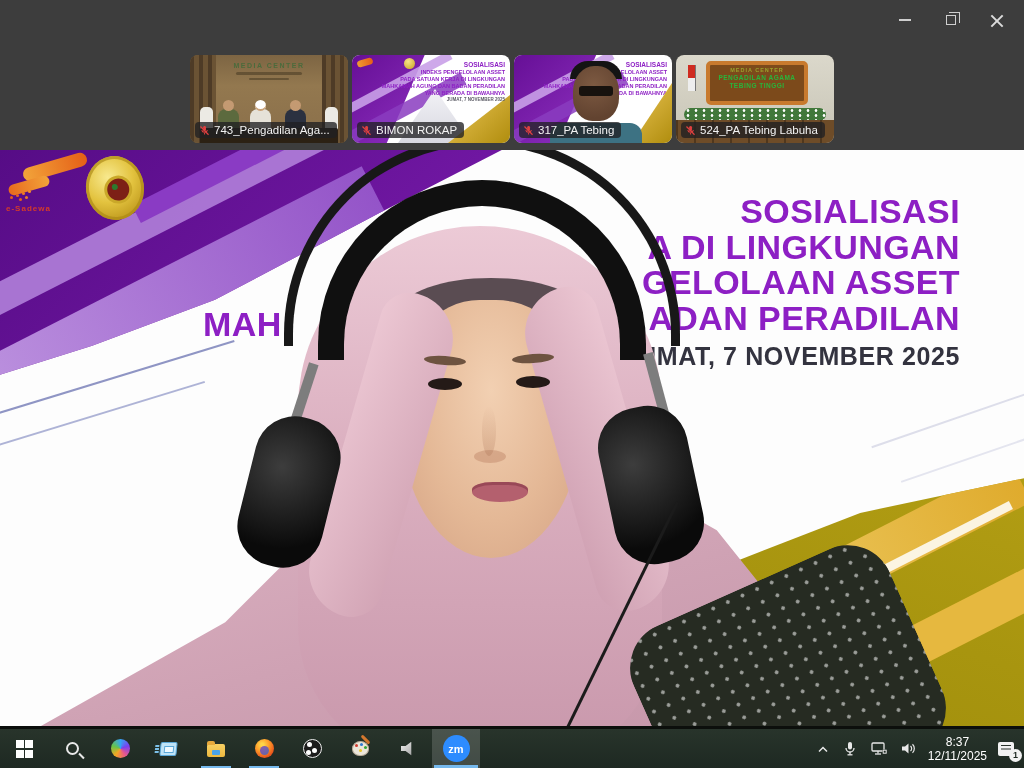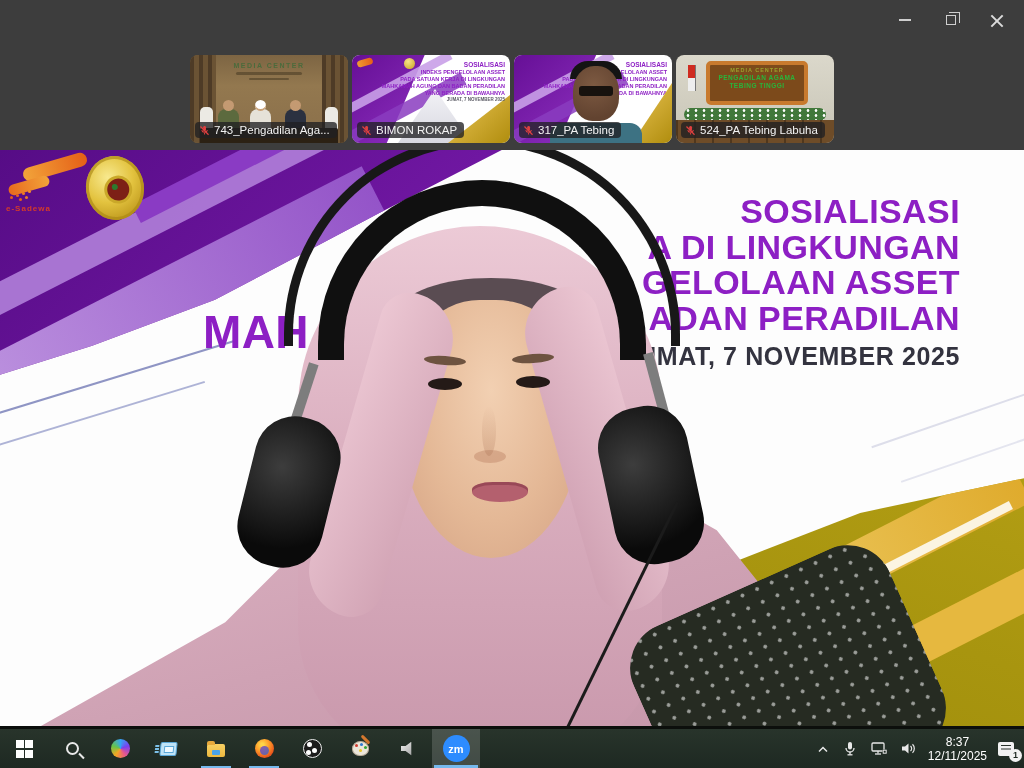--- a/index.html
+++ b/index.html
@@ -92,21 +92,21 @@
     box-shadow:6px -2px 0 #e8641c,12px -4px 0 #ef7a22,18px -6px 0 #f28c2c,9px 2px 0 #e55f17,15px 0 0 #ef7a22;}
   .esadewa-text{position:absolute;left:2px;top:52px;font-size:8px;font-weight:700;color:#d43b2a;letter-spacing:1px;}
   .emblem{position:absolute;left:86px;top:6px;width:58px;height:64px;border-radius:50%;transform:rotate(-8deg);
     background:radial-gradient(circle at 40% 32%,#f8e98e 0%,#e3c33f 45%,#c09a1e 80%,#a88312 100%);
     box-shadow:inset 0 0 0 3px rgba(170,135,20,.65);}
   .emblem::before{content:"";position:absolute;left:18px;top:20px;width:22px;height:22px;border-radius:50%;background:#7d2016;border:3px solid #caa829;}
   .emblem::after{content:"";position:absolute;left:26px;top:28px;width:6px;height:6px;border-radius:50%;background:#2e7a2e;}
 
   .headline{position:absolute;top:44px;right:64px;text-align:right;color:#8d1fc4;font-weight:800;font-size:34px;line-height:35.5px;letter-spacing:.4px;}
   .headline .date{font-size:25px;color:#33333f;font-weight:700;letter-spacing:.6px;margin-top:3px;}
-  .headline-frag{position:absolute;left:203px;top:155px;color:#8d1fc4;font-weight:800;font-size:46px;letter-spacing:.4px;}
+  .headline-frag{position:absolute;left:203px;top:155px;color:#8d1fc4;font-weight:800;font-size:34px;letter-spacing:.4px;}
 
   
   .shoulders{position:absolute;inset:0;clip-path:polygon(4% 100%,22% 82%,31% 66%,40% 58%,62% 58%,70% 66%,79% 86%,85% 100%);
     background:linear-gradient(165deg,#e6bfcd 20%,#cfa2b4 70%,#c393a6 100%);}
   .hijab-head{position:absolute;left:298px;top:76px;width:364px;height:540px;border-radius:182px 182px 140px 140px;
     background:linear-gradient(180deg,#eccad6 0%,#dcb1c1 40%,#c897ab 100%);}
   .forehead-band{position:absolute;left:402px;top:128px;width:178px;height:46px;border-radius:50% 50% 40% 40%/70% 70% 30% 30%;background:#5a4c52;}
   .face{position:absolute;left:400px;top:150px;width:182px;height:258px;border-radius:48% 52% 55% 55%/40% 40% 60% 60%;
     background:radial-gradient(ellipse at 50% 35%,#f2d0b2 0%,#e4b896 55%,#d3a183 100%);}
   .drape{position:absolute;width:78px;height:330px;}

